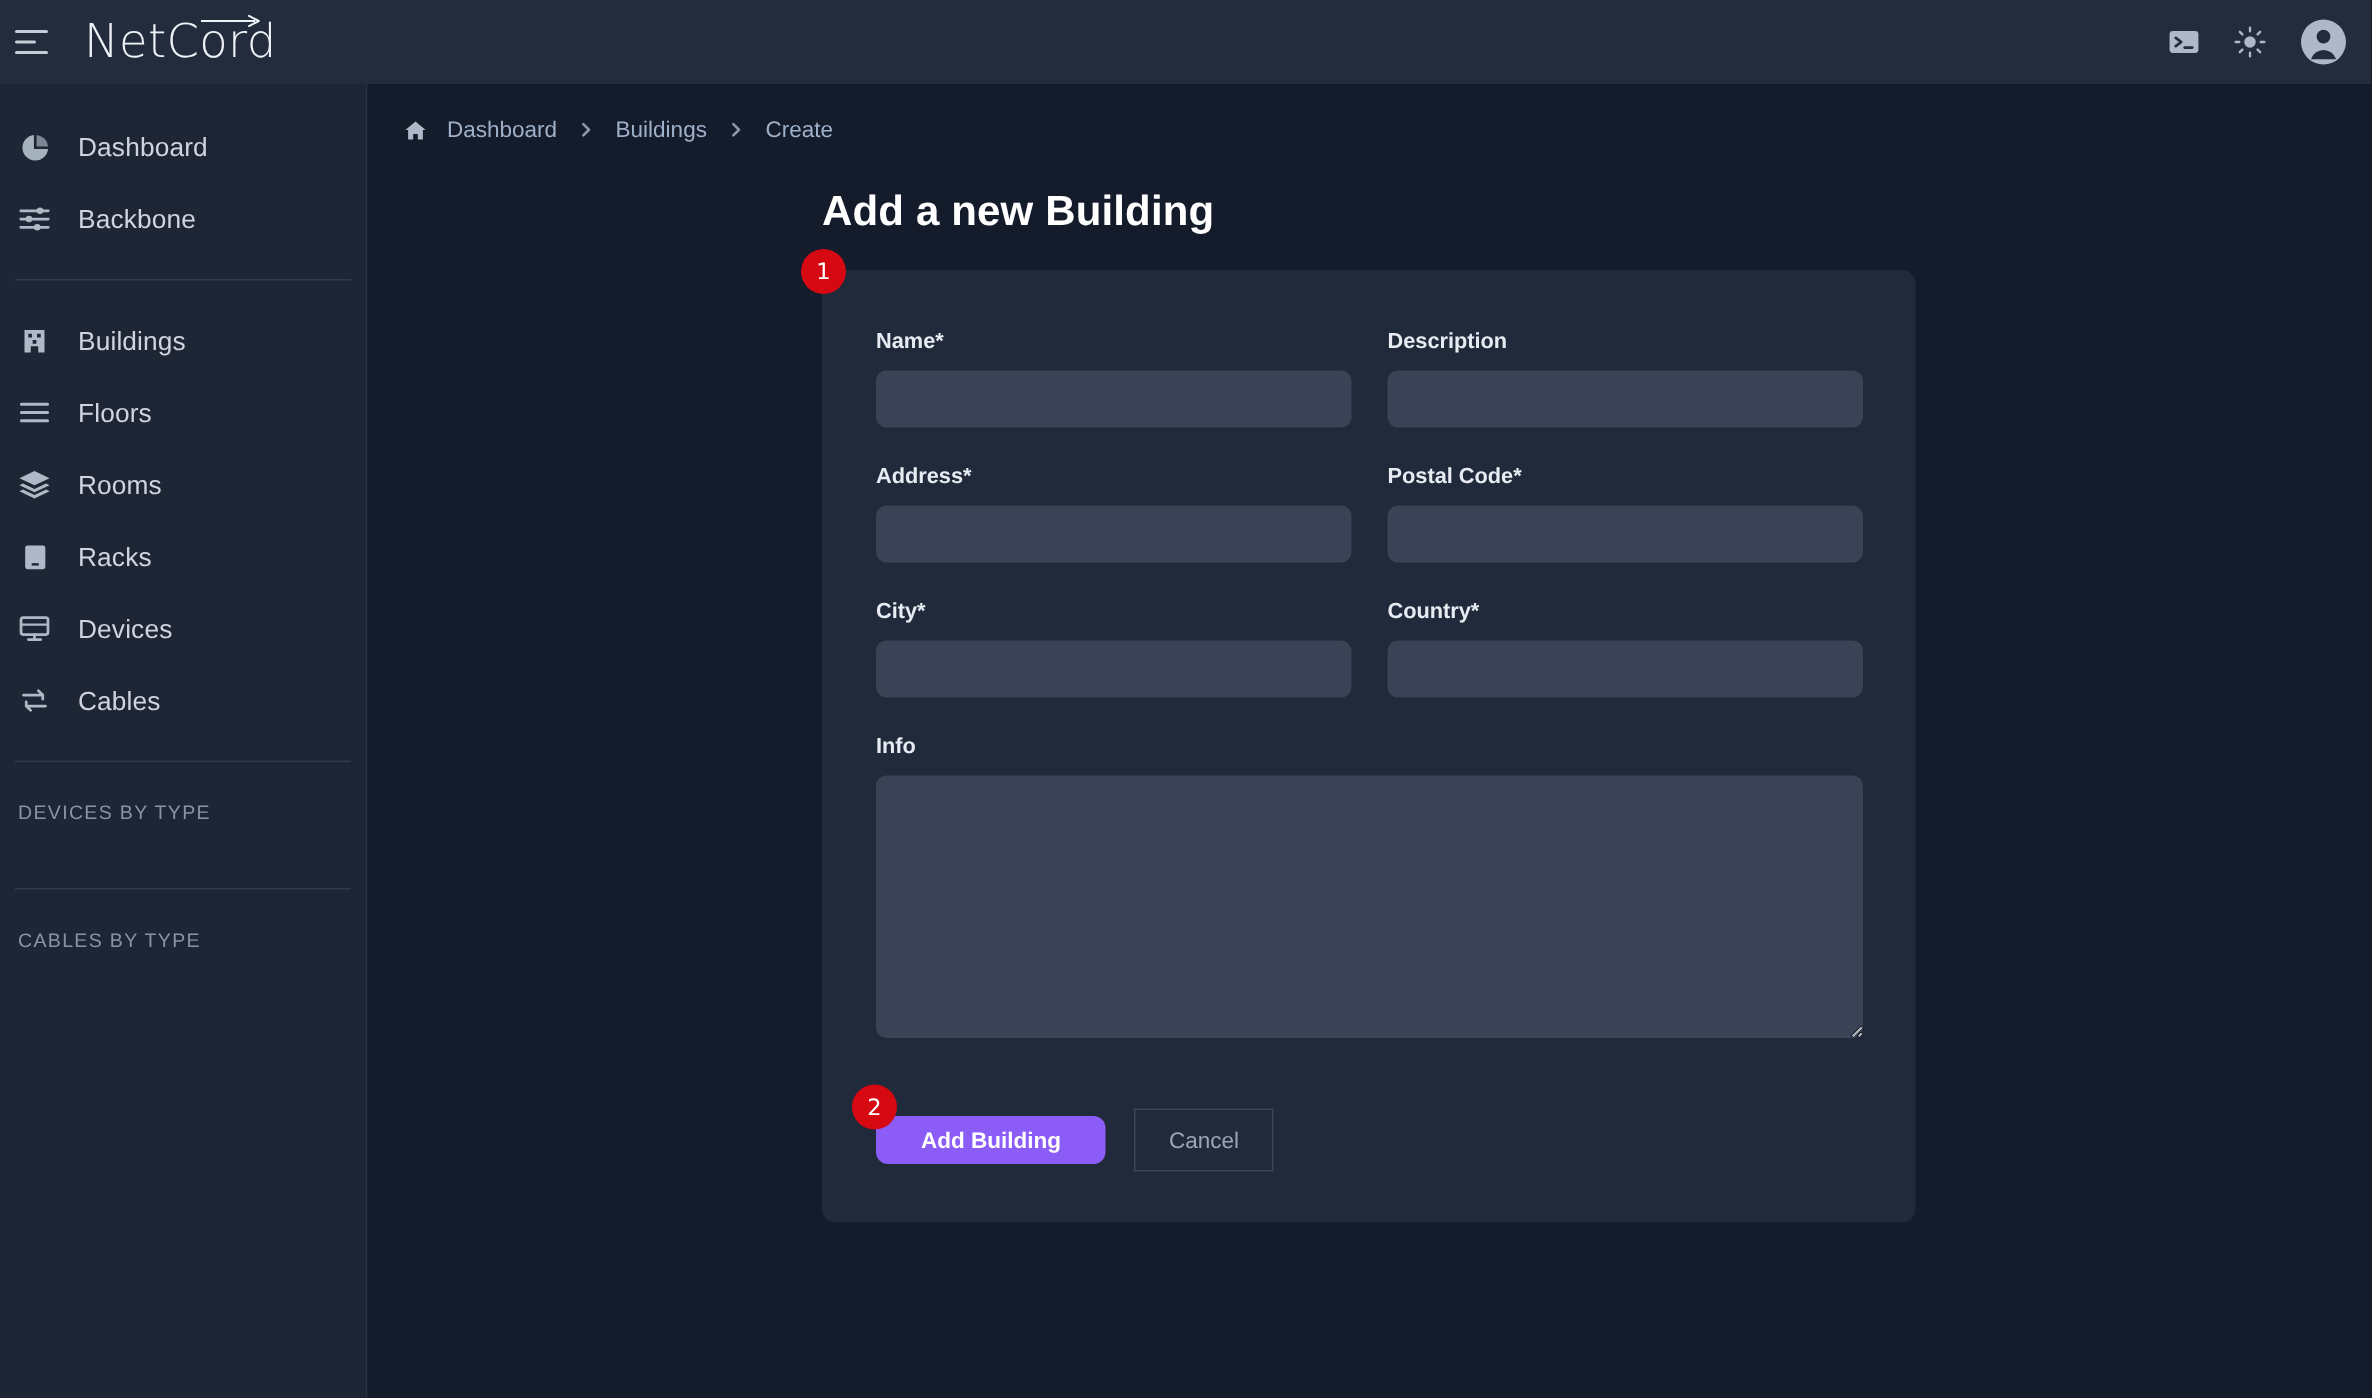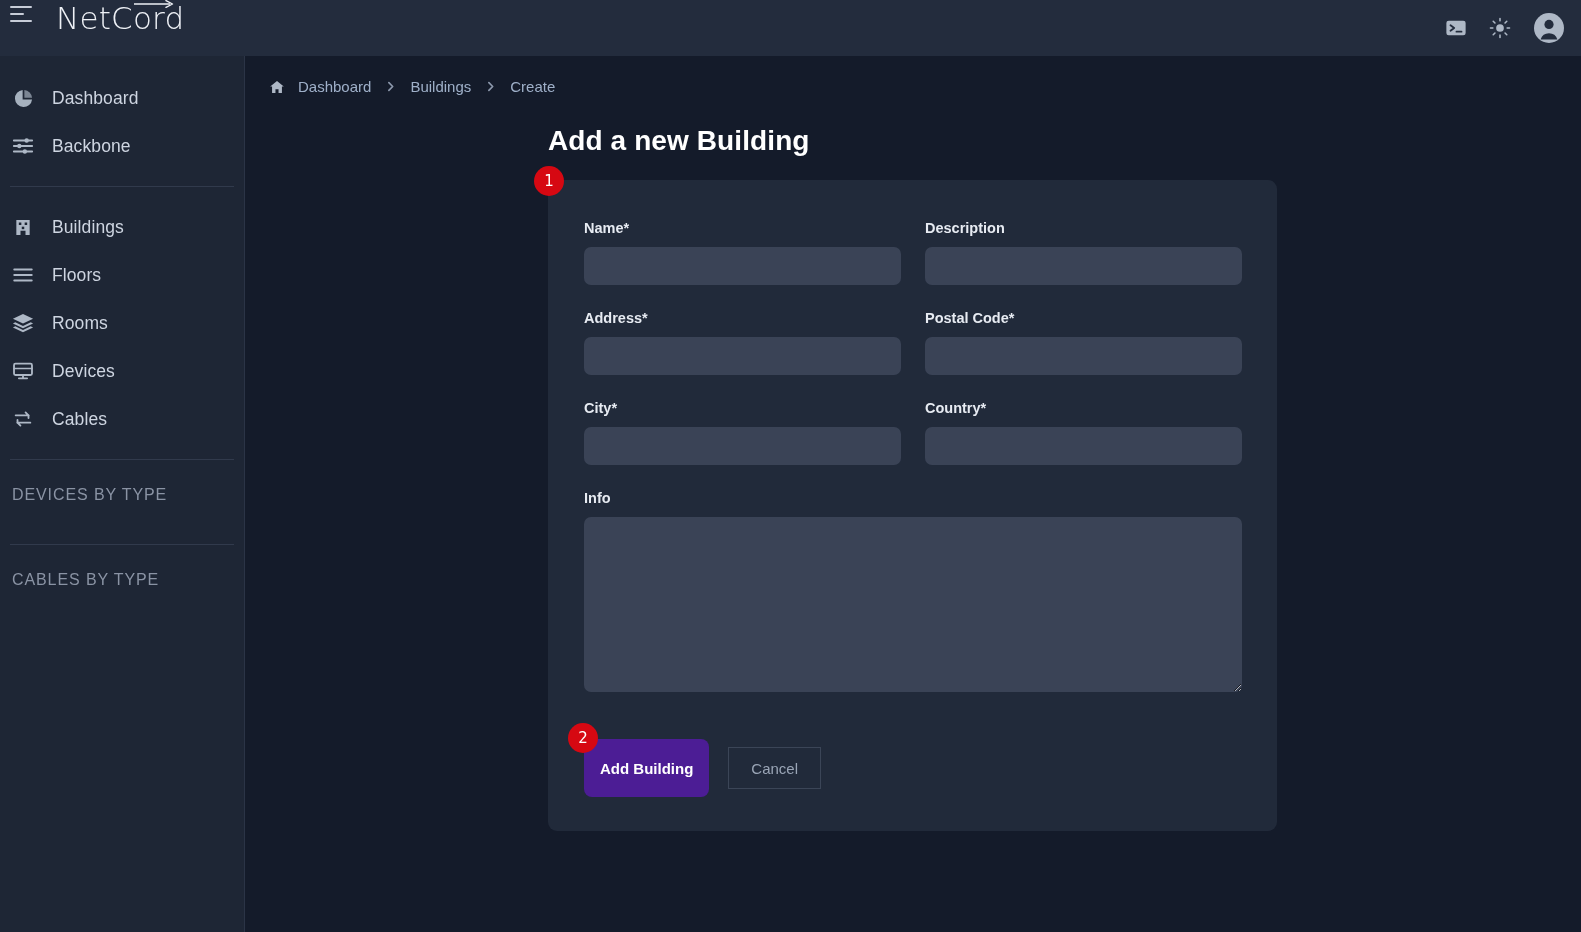--- a/index.html
+++ b/index.html
@@ -14,21 +14,21 @@
 
   
   .app { position: relative; width: 1581px; height: 932px; display: flex; flex-direction: column; }
 
   
   .topbar {
     height: 56px;
     flex: 0 0 56px;
     background: #232c3d;
     display: flex;
-    align-items: flex-start;
+    align-items: center;
     position: relative;
     z-index: 5;
   }
   .hamburger {
     width: 28px; height: 28px;
     margin-left: 10px; margin-right: 10px;
     display: flex; flex-direction: column; justify-content: center; align-items: flex-start;
     gap: 5px;
     cursor: pointer;
     flex: 0 0 auto;
@@ -101,21 +101,21 @@
     color: #c9d1de;
   }
   .nav-item .n-icon {
     width: 26px; height: 26px; flex: 0 0 26px;
     display: flex; align-items: center; justify-content: center;
     margin-right: 16px;
   }
   .nav-item .n-label { font-size: 17.5px; color: #ced5e1; letter-spacing: .1px; }
   .nav-sep { height: 1px; background: #313a4c; margin: 16px 10px; }
   .nav-group-title {
-    font-size: 16px; color: #8a93a4;
+    font-size: 13px; color: #8a93a4;
     letter-spacing: .9px;
     padding: 10px 0 10px 12px;
   }
   .nav-group { min-height: 52px; }
 
   
   .content {
     flex: 1 1 auto;
     background: #141b2a;
     padding: 0 0 0 0;
@@ -201,26 +201,26 @@
     color: #eef1f6;
     font-size: 15px;
     padding: 10px 12px;
     resize: vertical;
     display: block;
     font-family: "Liberation Sans", sans-serif;
   }
 
   .actions { position: relative; display: flex; align-items: center; gap: 19px; margin-top: 22px; }
   .btn-primary {
-    background: #4c1d95;
+    background: #8b5cf6;
     color: #ffffff;
     border: none;
     border-radius: 8px;
-    height: 58px;
-    padding: 0 16px;
+    height: 32px;
+    padding: 0 30px;
     font-size: 15px;
     font-weight: bold;
     cursor: pointer;
     font-family: "Liberation Sans", sans-serif;
   }
   .btn-secondary {
     background: transparent;
     color: #9aa5b6;
     border: 1px solid #3b4557;
     border-radius: 0;
@@ -330,20 +330,29 @@
         <span class="n-icon">
           <svg width="22" height="22" viewBox="0 0 24 24" fill="#aeb8c6">
             <path d="M12 2.2 23 7.4 12 12.6 1 7.4z"></path>
             <path d="M12 15.2 3.6 11.2 1 12.5l11 5.2 11-5.2-2.6-1.3z"></path>
             <path d="M12 19.6 3.6 15.6 1 16.9l11 5.2 11-5.2-2.6-1.3z"></path>
           </svg>
         </span>
         <span class="n-label">Rooms</span>
       </div>
 
+      <div class="nav-item">
+        <span class="n-icon">
+          <svg width="19" height="21" viewBox="0 0 24 24" fill="#aeb8c6">
+            <rect x="3.5" y="2" width="17" height="20" rx="2"></rect>
+            <rect x="9" y="17" width="6" height="2" fill="#1e2635"></rect>
+          </svg>
+        </span>
+        <span class="n-label">Racks</span>
+      </div>
 
       <div class="nav-item">
         <span class="n-icon">
           <svg width="22" height="22" viewBox="0 0 24 24" fill="none" stroke="#aeb8c6" stroke-width="2" stroke-linecap="round" stroke-linejoin="round">
             <rect x="2.2" y="4" width="19.6" height="12.4" rx="1.6"></rect>
             <path d="M12 16.4v3.6M7.5 20h9"></path>
             <path d="M2.2 9.2h19.6" stroke-width="1.6"></path>
           </svg>
         </span>
         <span class="n-label">Devices</span>

